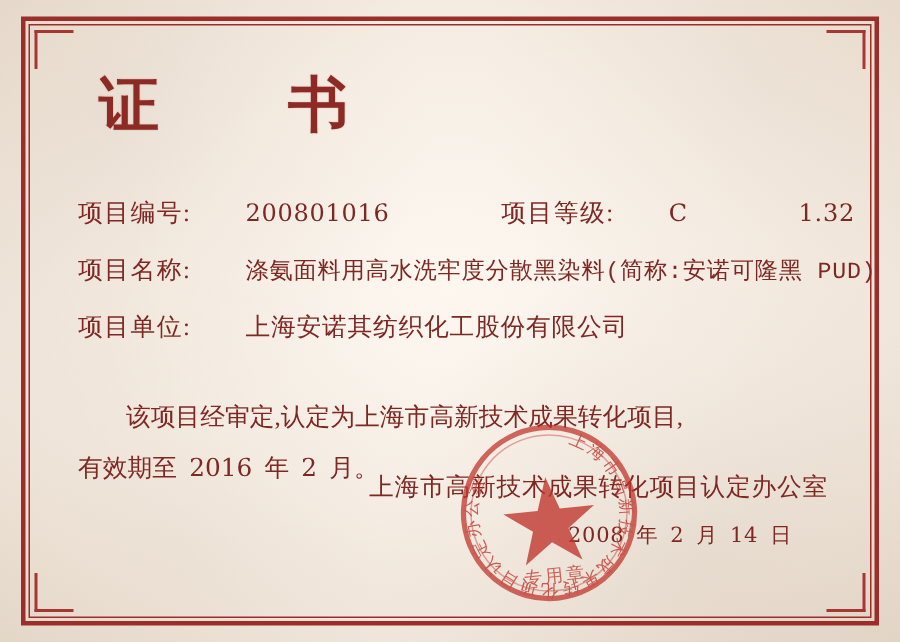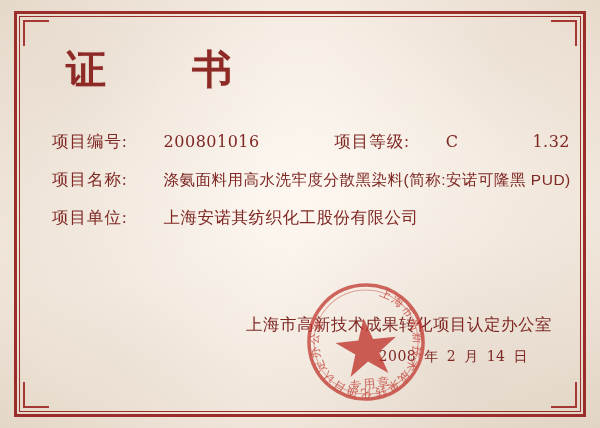--- a/index.html
+++ b/index.html
@@ -96,21 +96,21 @@
     gap: 36px;
   }
   #row-top {
     margin-top: 34px;
     padding-left: 22px;
   }
   .label {
     letter-spacing: 1px;
   }
   .value {
-    font-family: Liberation Sans, sans-serif;
+    font-family: Liberation Mono, monospace;
     letter-spacing: 0.5px;
   }
   .value.num {
     font-family: "DejaVu Serif", "Liberation Serif", serif;
     font-size: 16px;
   }
   .gap-lg { display: inline-block; width: 34px; }
   .gap-md { display: inline-block; width: 26px; }
 
   #row-name, #row-unit {
@@ -199,20 +199,30 @@
     <div class="field-row" id="row-name">
       <span class="label">项目名称:</span>
       <span class="value">涤氨面料用高水洗牢度分散黑染料(简称:安诺可隆黑 PUD)</span>
     </div>
 
     <div class="field-row" id="row-unit">
       <span class="label">项目单位:</span>
       <span class="value">上海安诺其纺织化工股份有限公司</span>
     </div>
 
+    <div id="body-para">
+      <div id="para-line1">该项目经审定,认定为上海市高新技术成果转化项目,</div>
+      <div id="para-line2">
+        <span>有效期至</span>
+        <span class="inline-num">2016</span>
+        <span>年</span>
+        <span class="inline-num">2</span>
+        <span>月。</span>
+      </div>
+    </div>
 
     <div id="signature-block">
       <div id="issuer">上海市高新技术成果转化项目认定办公室</div>
       <div id="issue-date">
         <span class="inline-num">2008</span>
         <span>年</span>
         <span class="inline-num">2</span>
         <span>月</span>
         <span class="inline-num">14</span>
         <span>日</span>

